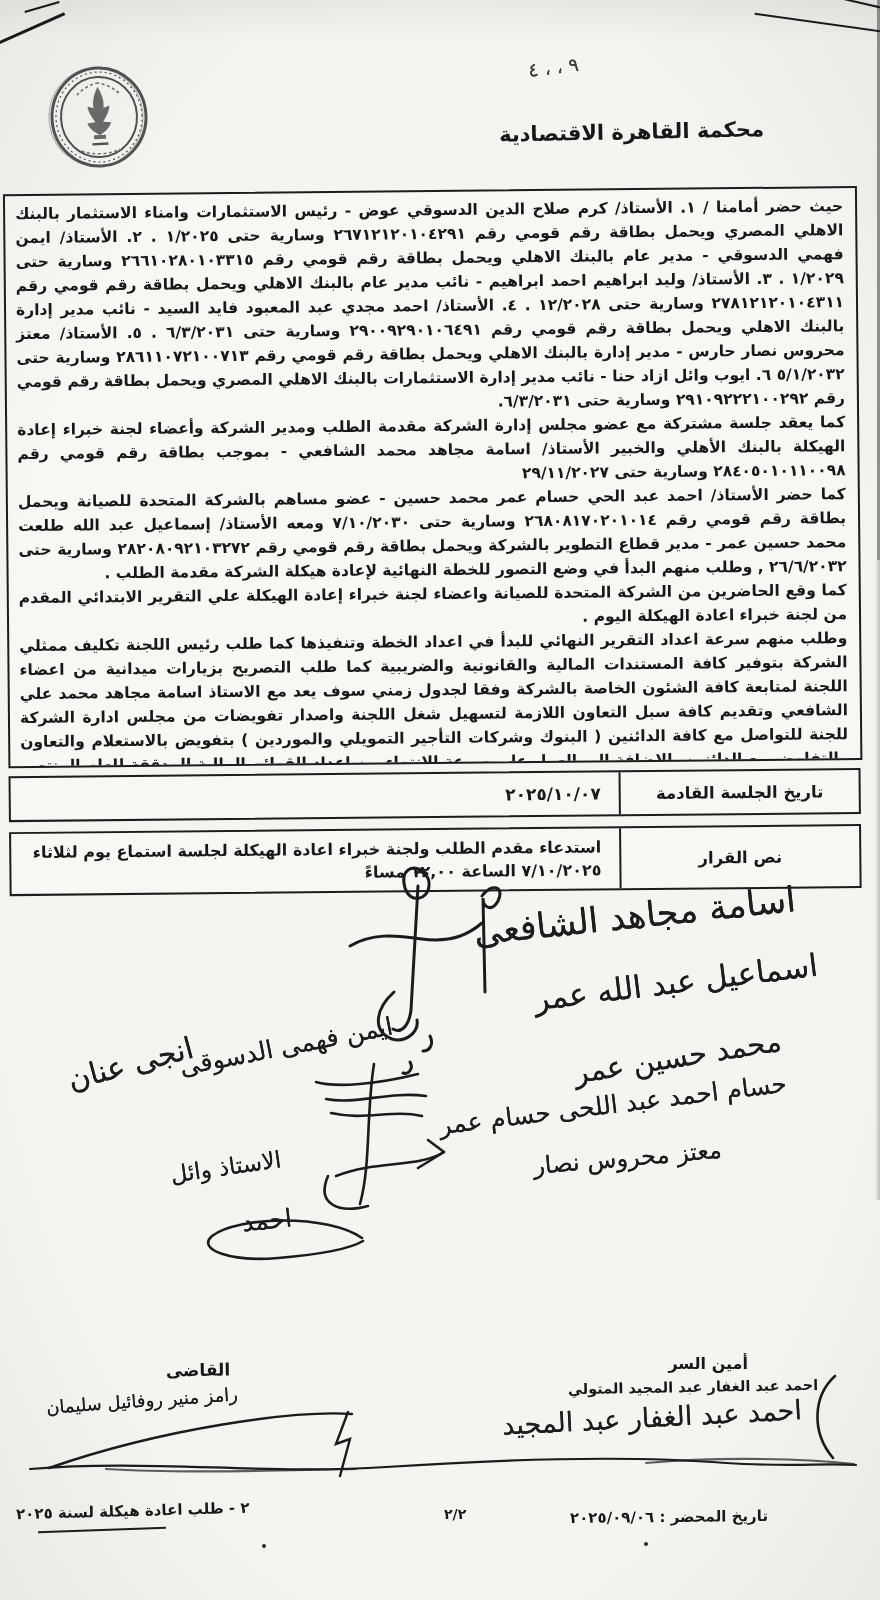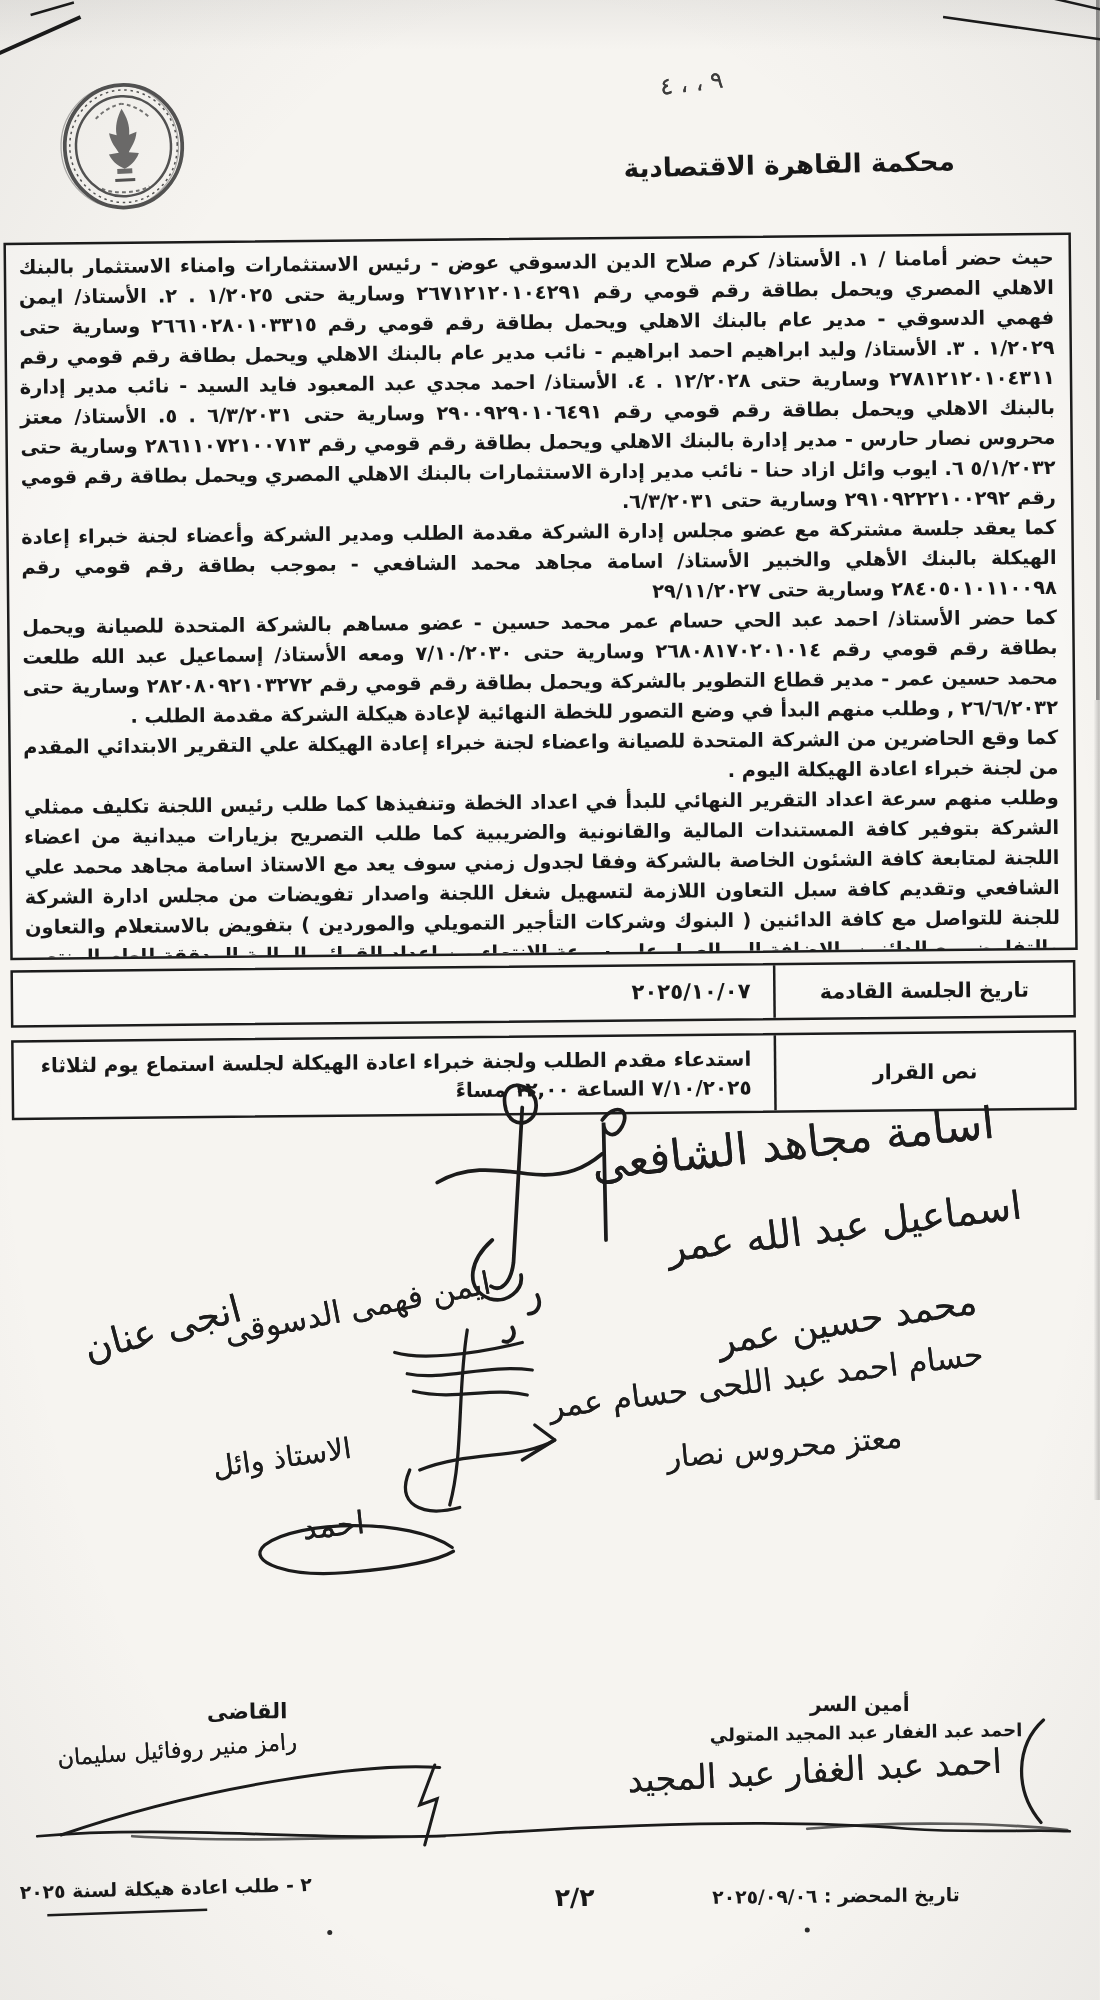--- a/index.html
+++ b/index.html
@@ -51,26 +51,26 @@
   .sig-hossam {right:92px; top:1090px;font-size:25px; transform:rotate(-7deg);letter-spacing:1px;}
   .sig-moataz {right:158px;top:1144px;font-size:24px; transform:rotate(-5deg);}
   .sig-ayman  {left:178px;top:1032px;font-size:25px;transform:rotate(-11deg);}
   .sig-engy   {left:66px; top:1046px;font-size:30px;transform:rotate(-15deg);}
   .sig-wael   {left:170px;top:1154px;font-size:23px;transform:rotate(-8deg);}
   .sig-ahmed  {left:242px;top:1206px;font-size:25px;transform:rotate(-6deg);}
   .squiggle{position:absolute;}
   
   .judge-title{position:absolute;left:108px;top:1360px;width:180px;text-align:center;font-size:17px;font-weight:700;transform:rotate(-1deg);}
   .judge-name{position:absolute;left:46px;top:1390px;font-size:18px;transform:rotate(-4deg);}
-  .sec-title{position:absolute;right:132px;top:1354px;width:120px;text-align:center;font-size:16px;font-weight:700;}
+  .sec-title{position:absolute;right:132px;top:1354px;width:120px;text-align:right;font-size:16px;font-weight:700;}
   .sec-name{position:absolute;right:62px;top:1379px;font-size:14.5px;font-weight:700;transform:rotate(-1deg);}
   .sec-sig{right:78px;top:1402px;font-size:27px;transform:rotate(-3deg);letter-spacing:1px;}
   
   .footer-date{position:absolute;right:112px;top:1508px;font-size:15px;font-weight:700;transform:rotate(-.6deg);}
-  .footer-page{position:absolute;left:444px;top:1506px;font-size:20px;font-weight:700;}
+  .footer-page{position:absolute;left:444px;top:1506px;font-size:14px;font-weight:700;}
   .footer-ref{position:absolute;left:16px;top:1502px;font-size:15px;font-weight:700;transform:rotate(-1.6deg);}
   .ref-underline{position:absolute;left:38px;top:1529px;width:128px;height:2px;background:#1c1c1c;transform:rotate(-2deg);}
   .dot{position:absolute;width:4px;height:4px;border-radius:50%;background:#2a2a2a;}
   
   .art{position:absolute;background:#1a1a1a;}
   .tl1{left:-10px;top:28px;width:78px;height:3px;transform:rotate(-24deg);}
   .tl2{left:24px;top:6px;width:36px;height:2px;transform:rotate(-16deg);}
   .tr1{right:-8px;top:22px;width:134px;height:2px;transform:rotate(8deg);}
   .tr2{right:-2px;top:2px;width:42px;height:2px;transform:rotate(13deg);}
   .edge-left{left:1px;top:236px;width:3px;height:560px;background:rgba(20,20,20,.45);}

